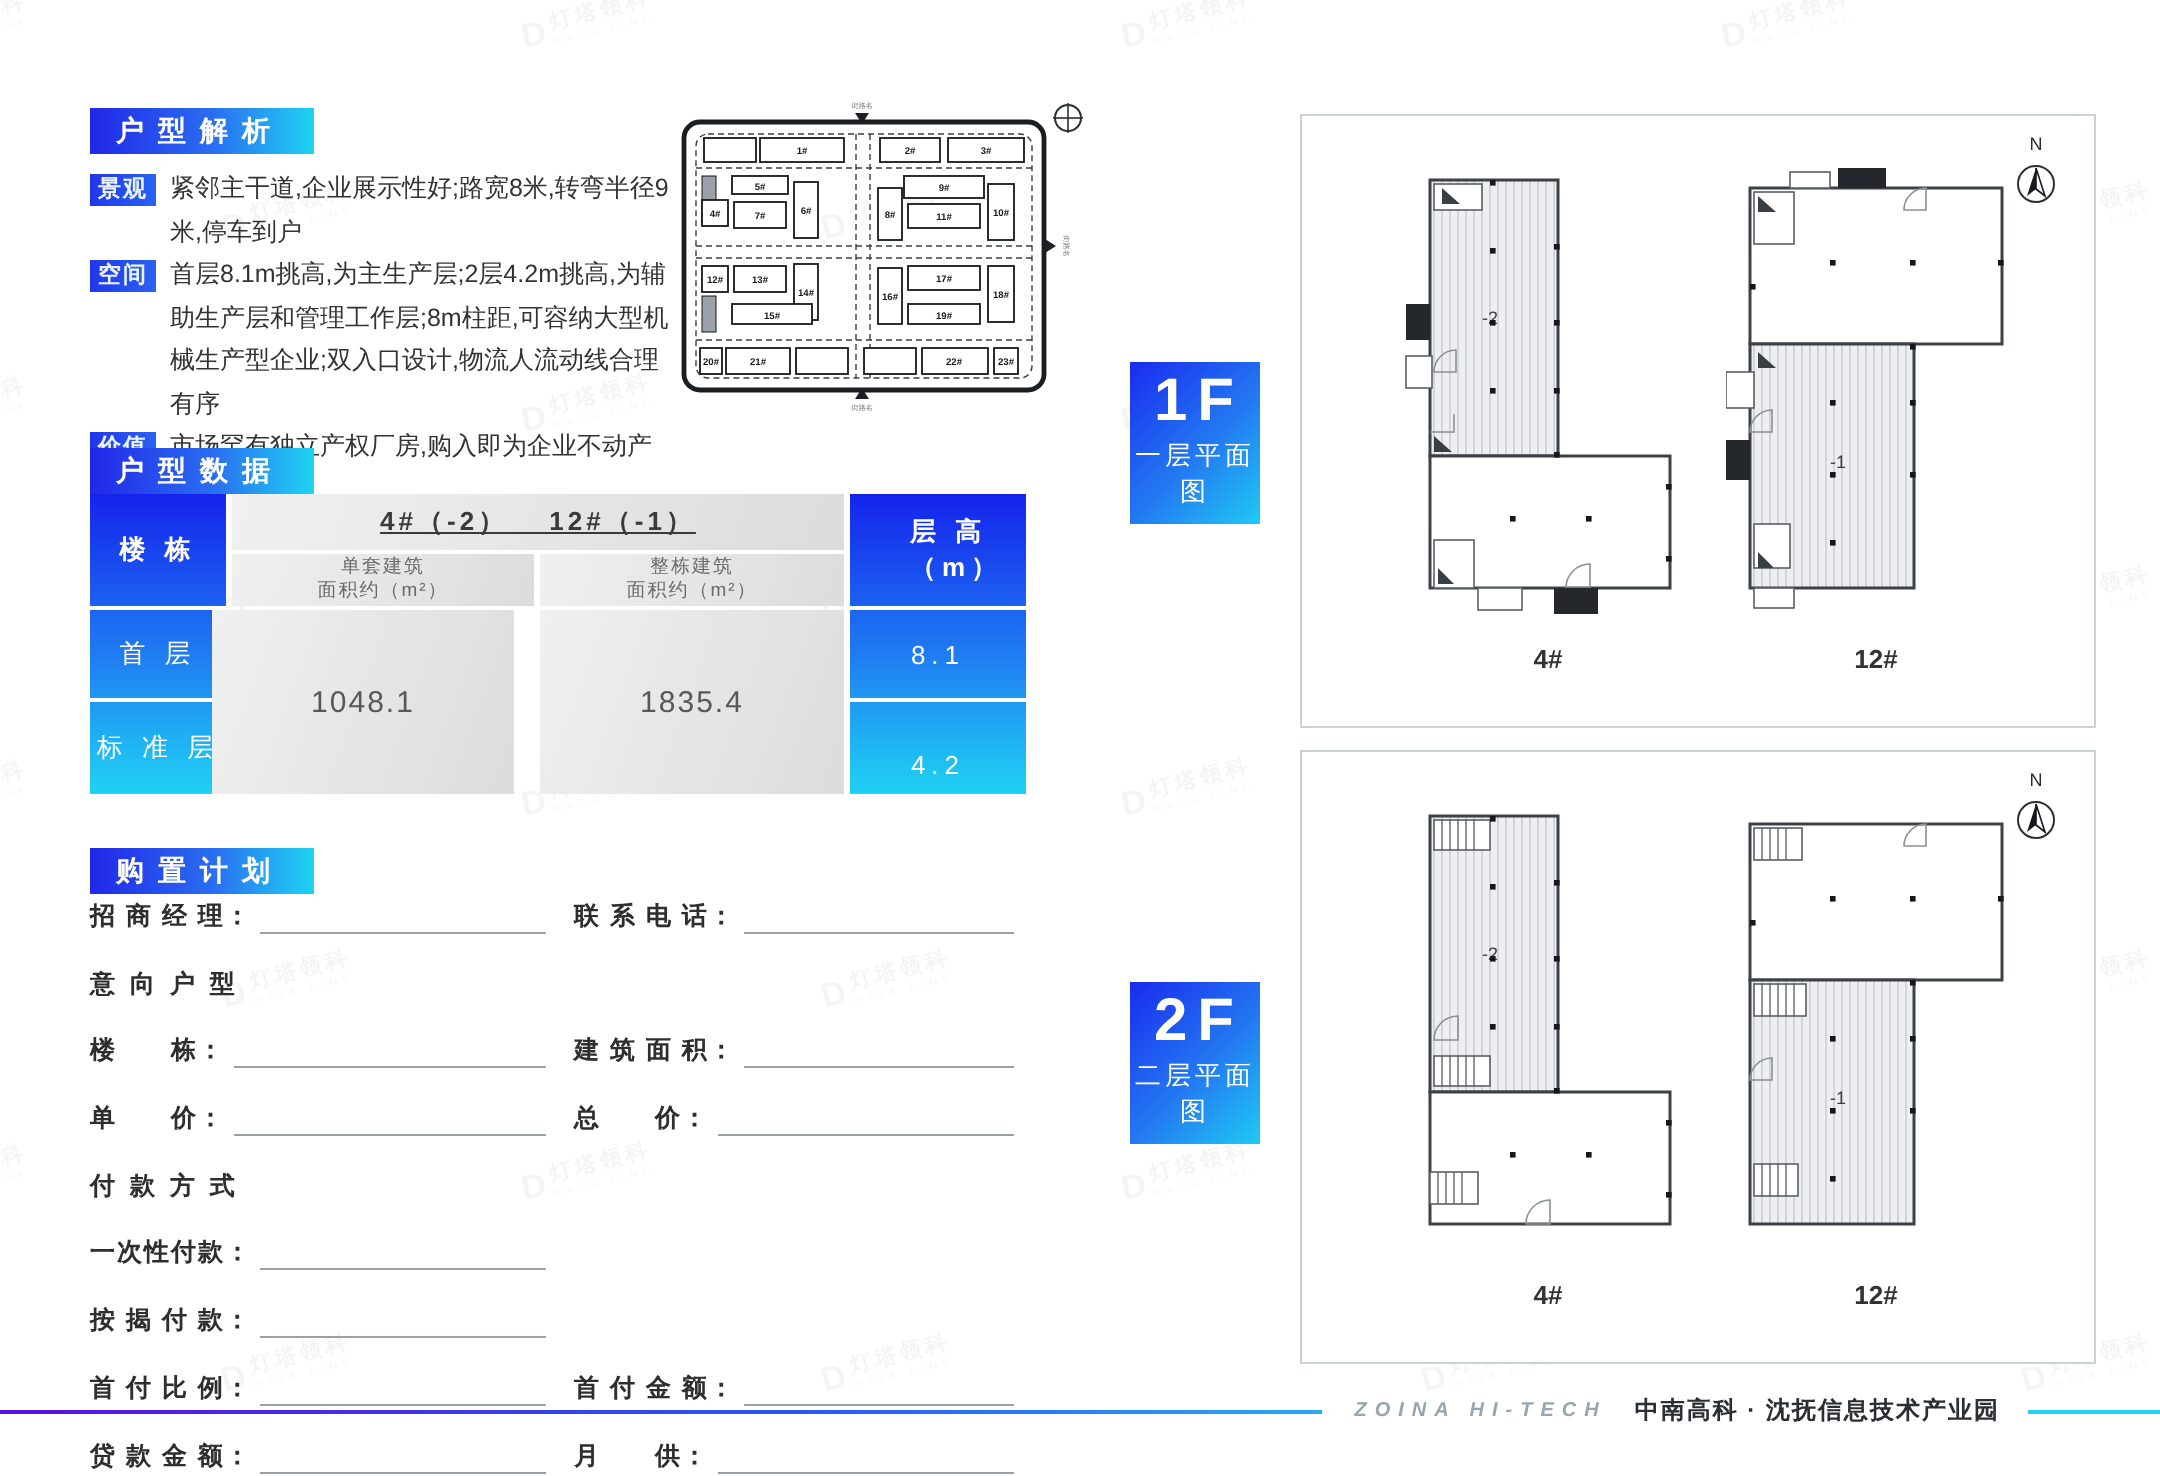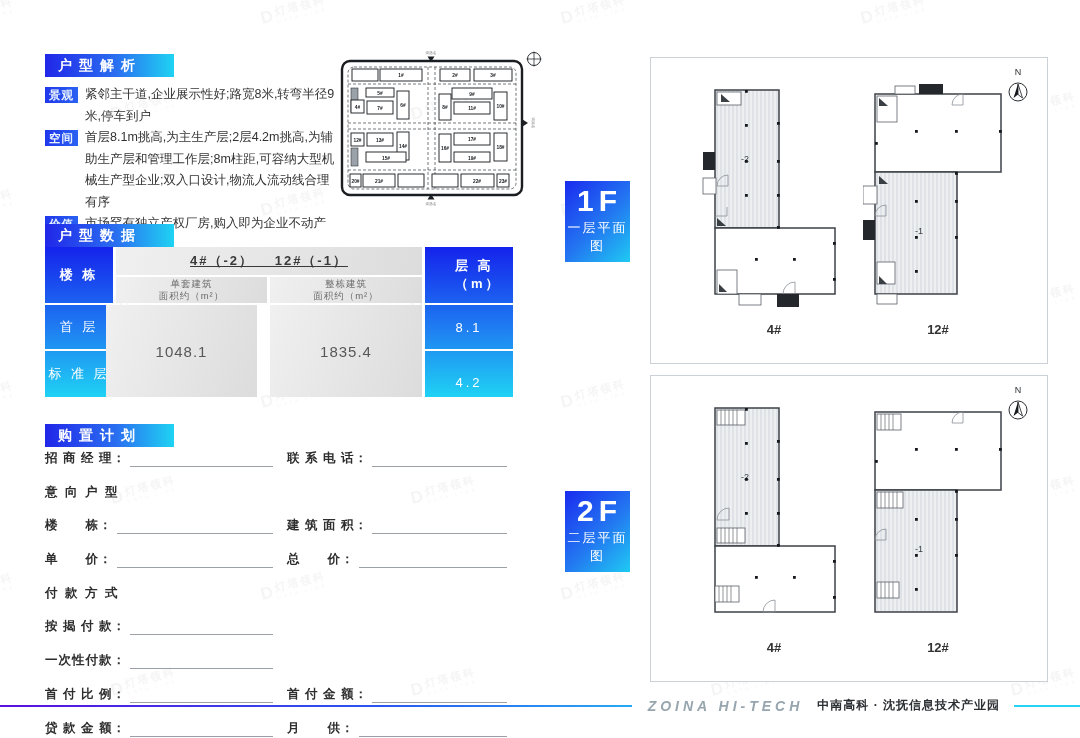--- a/index.html
+++ b/index.html
@@ -10,21 +10,21 @@
   .wm-layer{position:absolute;inset:0;pointer-events:none;z-index:1;}
   .wm{position:absolute;display:flex;align-items:flex-start;opacity:0.055;transform:rotate(-14deg);color:#555;}
   .wm .wm-logo{font-size:17px;font-weight:bold;line-height:1;}
   .wm .wm-body{margin-left:3px;display:flex;flex-direction:column;}
   .wm .wm-text{font-size:11px;font-weight:bold;letter-spacing:2px;line-height:1;}
   .wm .wm-sub{font-size:5px;letter-spacing:3px;line-height:1;margin-top:2px;}
 
   .content{position:absolute;inset:0;z-index:2;}
 
   
-  .sec-header{position:absolute;padding:4px 32px 4px 13px;
+  .sec-header{position:absolute;padding:4px 15px 4px 13px;
       background:linear-gradient(90deg,#2127e9 0%,#2a6ef0 55%,#1fd3f3 100%);
       color:#fff;font-weight:bold;font-size:14px;letter-spacing:7px;line-height:1.1;}
 
   
   .analysis{position:absolute;left:45px;top:84px;width:292px;font-size:12.5px;line-height:21.5px;}
   .feat-row{display:flex;align-items:flex-start;margin-bottom:0px;}
   .feat-tag{flex:0 0 auto;background:linear-gradient(90deg,#2037ec,#2a62f2);color:#e8f2ff;
       font-size:11.5px;font-weight:bold;padding:0 4px;margin:3px 7px 0 0;line-height:16px;letter-spacing:1px;}
   .feat-text{color:#333;}
 
@@ -82,21 +82,21 @@
   .floor-badge{position:absolute;left:565px;width:65px;text-align:center;color:#fff;
       background:linear-gradient(135deg,#1a2bef 0%,#2379f1 55%,#1fcaf3 100%);}
   .floor-badge.f1{top:181px;} .floor-badge.f2{top:491px;}
   .badge-num{font-size:30px;font-weight:bold;letter-spacing:5px;padding:4px 0 0 4px;line-height:32px;}
   .badge-cap{font-size:13px;letter-spacing:2px;padding:2px 0 7px 0;}
 
   
   .footer{position:absolute;left:0;right:0;top:697px;display:flex;align-items:center;}
   .fline-left{flex:1;height:2px;background:linear-gradient(90deg,#5a0fdf 0%,#2a56f0 60%,#28a9f3 100%);}
   .fline-right{width:66px;height:2px;background:#27d3f5;}
-  .f-brand-en{font-style:italic;color:#97a5ae;font-size:14px;letter-spacing:4px;margin:0 14px 0 16px;font-weight:bold;}
+  .f-brand-en{font-style:italic;color:#97a5ae;font-size:10px;letter-spacing:4px;margin:0 14px 0 16px;font-weight:bold;}
   .f-brand-cn{color:#2b2f33;font-size:12px;font-weight:bold;letter-spacing:1px;margin-right:14px;}
 </style>
 </head>
 <body>
 
 <div class="page">
   <div class="wm-layer">
       <div class="wm" style="left: -40px; top: 2px;">
         <span class="wm-body">
           <span class="wm-text">灯塔领科</span>
@@ -497,27 +497,27 @@
         <div class="f-cell c2">
           <span class="f-label">总　　价：</span>
           <span class="f-line"></span>
         </div>
       </div>
 
       <div class="f-subtitle">付 款 方 式</div>
 
       <div class="f-row">
         <div class="f-cell c1">
-          <span class="f-label">按 揭 付 款：</span>
+          <span class="f-label">一次性付款：</span>
           <span class="f-line"></span>
         </div>
       </div>
       <div class="f-row">
         <div class="f-cell c1">
-          <span class="f-label">一次性付款：</span>
+          <span class="f-label">按 揭 付 款：</span>
           <span class="f-line"></span>
         </div>
       </div>
       <div class="f-row">
         <div class="f-cell c1">
           <span class="f-label">首 付 比 例：</span>
           <span class="f-line"></span>
         </div>
         <div class="f-cell c2">
           <span class="f-label">首 付 金 额：</span>

